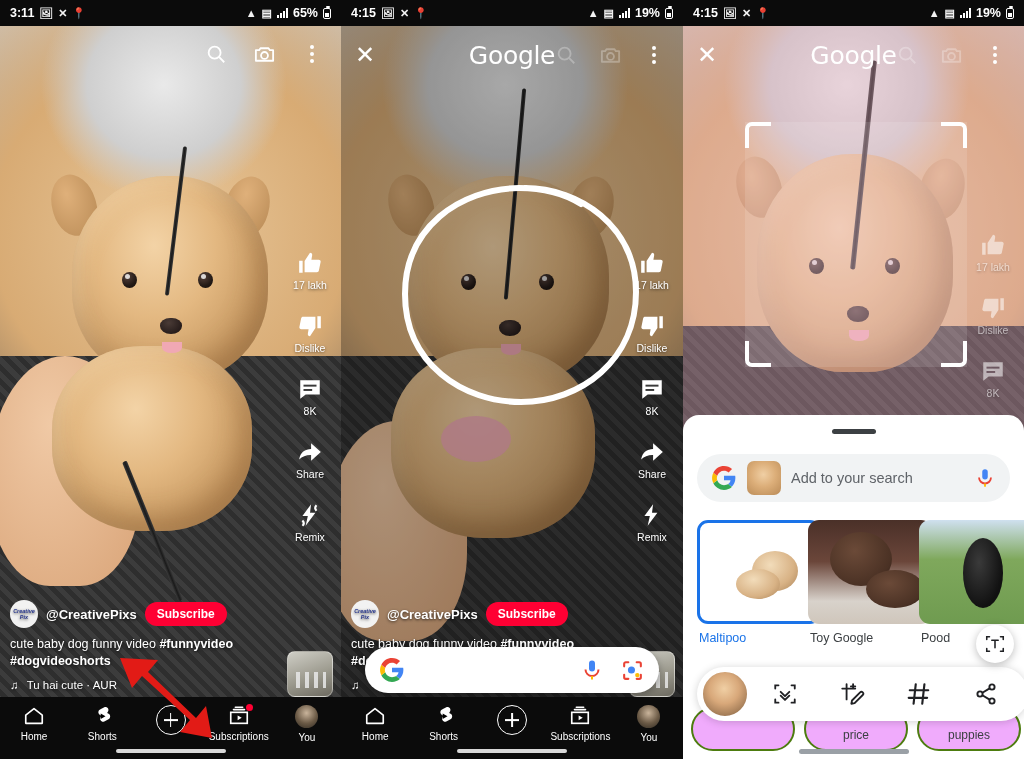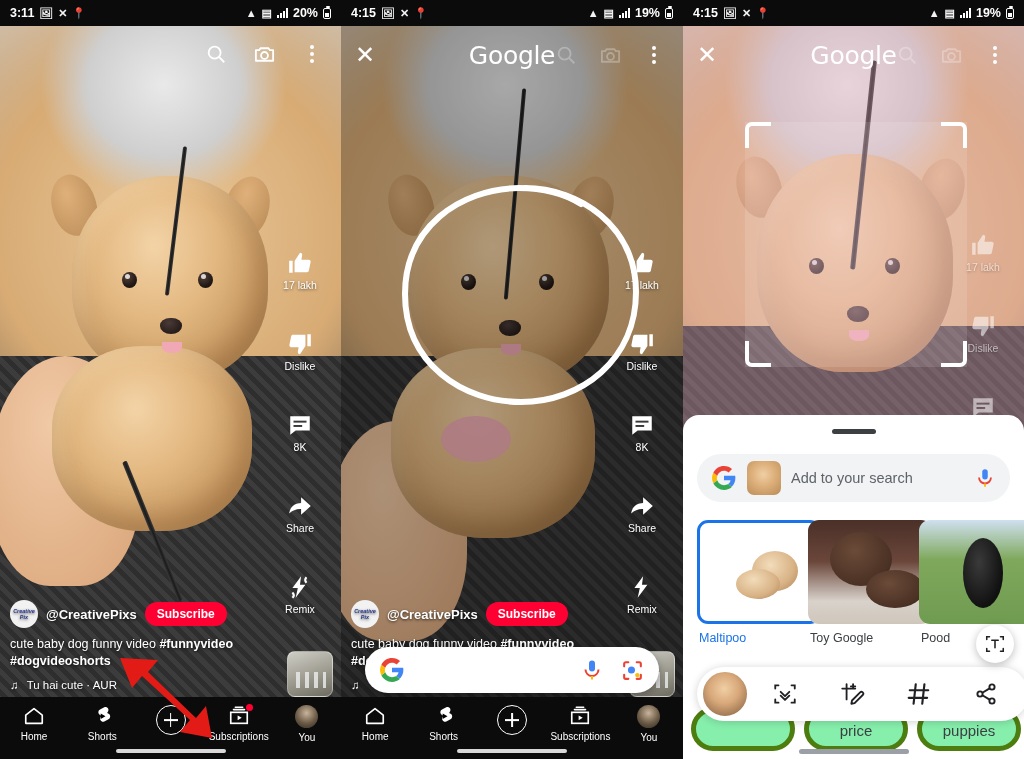--- a/index.html
+++ b/index.html
@@ -67,22 +67,22 @@
 
   
   .yt-head { position:absolute; top:26px; left:0; right:0; height:56px; z-index:22;
     display:flex; align-items:center; gap:18px; padding:0 14px; }
   .yt-head.spread { justify-content:flex-end; }
   .icon-btn { width:30px; height:30px; display:flex; align-items:center; justify-content:center; color:#fff; }
   .kebab { display:flex; flex-direction:column; gap:3px; align-items:center; }
   .kebab b { width:4px; height:4px; background:#fff; border-radius:50%; display:block; }
 
   
-  .rail { position:absolute; right:14px; top:250px; width:54px; z-index:21;
-    display:flex; flex-direction:column; align-items:center; gap:40px; }
+  .rail { position:absolute; right:4px; top:250px; width:54px; z-index:21;
+    display:flex; flex-direction:column; align-items:center; gap:22px; }
   .rail.faded { opacity:.55; }
   .rail-item { display:flex; flex-direction:column; align-items:center; gap:3px; color:#fff;
     text-shadow:0 1px 3px rgba(0,0,0,.6); }
   .rail-label { font-size:10.5px; font-weight:500; }
 
   
   .meta { position:absolute; left:0; right:0; bottom:68px; z-index:21; padding:0 10px; color:#fff;
     text-shadow:0 1px 3px rgba(0,0,0,.75); }
   .chan { display:flex; align-items:center; gap:8px; margin-bottom:8px; }
   .avatar-ch { width:28px; height:28px; border-radius:50%; background:#f2f2f2; color:#2b3a8f;
@@ -164,23 +164,23 @@
   .img-b { background:linear-gradient(180deg,#4a3028 0%,#6b463a 40%,#d8d2cb 78%,#cfc6bb 100%); }
   .img-c { background:linear-gradient(180deg,#cfe0ef 0%,#7fa85c 38%,#6f9b50 100%); }
   .blob { position:absolute; border-radius:50%;
     background:radial-gradient(ellipse at 40% 35%, #f2dcba, #d8b285 60%, #a98257 100%); }
   .blob.dk { background:radial-gradient(ellipse at 40% 35%, #6b4a38, #4a3124 70%, #2c1c14 100%); }
   .blob.blk { background:radial-gradient(ellipse at 40% 35%, #3a3a3a, #111 70%); }
   .fab-t { position:absolute; right:10px; bottom:96px; width:38px; height:38px; border-radius:50%;
     background:#fff; box-shadow:0 2px 8px rgba(0,0,0,.26); display:flex; align-items:center;
     justify-content:center; z-index:29; }
   .chips { position:absolute; left:8px; right:0; bottom:8px; display:flex; gap:9px; z-index:27; }
-  .chip { height:44px; min-width:104px; border:5px solid #4d7c0f; border-radius:22px;
+  .chip { height:44px; min-width:104px; border:2px solid #4d7c0f; border-radius:22px;
     display:flex; align-items:flex-end; justify-content:center; padding-bottom:7px;
-    font-size:15px; color:#3c4043; background:#86efac; }
+    font-size:12px; color:#3c4043; background:#f0abfc; }
   .toolbar { position:absolute; left:14px; right:-4px; bottom:38px; height:54px; background:#fff;
     border-radius:28px; box-shadow:0 1px 8px rgba(0,0,0,.18); display:flex; align-items:center;
     gap:4px; padding:0 10px; z-index:28; }
   .tb-av { width:48px; height:48px; border-radius:50%; flex:none; margin-left:-6px;
     background:radial-gradient(circle at 48% 38%, #f0cfa4 0%, #d8a87a 42%, #7a5a3c 100%);
     border:2px solid #fff; }
   .tb-ico { flex:1; display:flex; align-items:center; justify-content:center; color:#202124; }
   .ind3 { position:absolute; left:50%; transform:translateX(-50%); bottom:5px; width:110px; height:5px;
     border-radius:3px; background:#9aa0a6; z-index:31; }
 </style>
@@ -214,21 +214,21 @@
       </div>
       <div class="sb-right">
         <span class="sb-ico">▲</span>
         <span class="sb-ico">▤</span>
         <span class="bars">
             <i></i>
             <i></i>
             <i></i>
             <i></i>
           </span>
-        <span>20%</span>
+        <span>65%</span>
         <span class="batt"></span>
       </div>
     </div>
 
     <div class="yt-head spread">
       <div class="icon-btn">
         <svg width="22" height="22" viewBox="0 0 24 24" fill="none" stroke="#fff" stroke-width="2">
             <circle cx="10.5" cy="10.5" r="6.5"></circle>
             <line x1="15.5" y1="15.5" x2="21" y2="21"></line>
           </svg>

